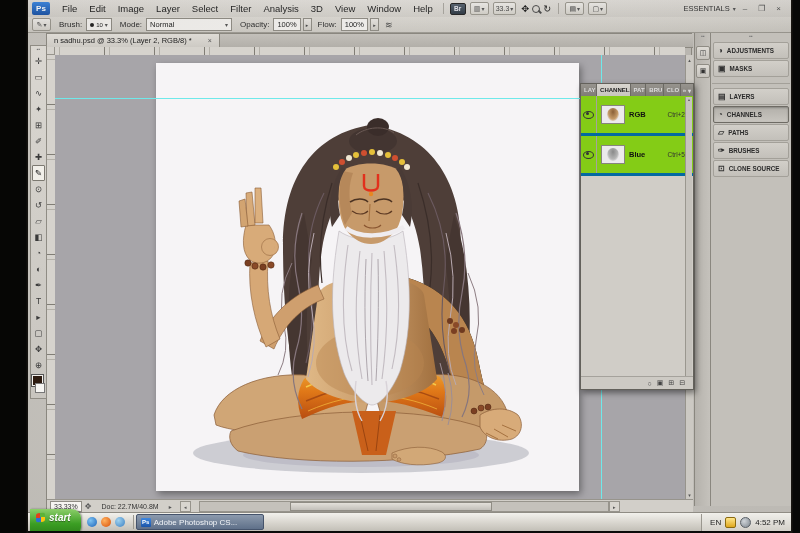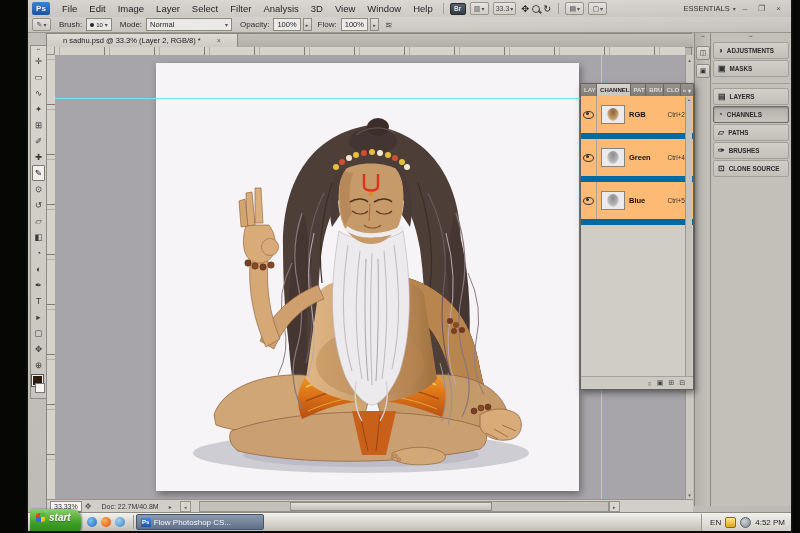--- a/index.html
+++ b/index.html
@@ -44,21 +44,21 @@
   .tool{width:13px;height:16px;display:flex;align-items:center;justify-content:center;
        font-size:8.5px;color:#3a3a3a;}
   .tool.sel{background:#f1efe9;border:1px solid #7c7971;box-sizing:border-box;border-radius:1px;color:#111;}
   .swatches{position:relative;width:13px;height:18px;margin-top:2px;}
   .fg{position:absolute;left:0;top:0;width:9px;height:9px;background:#2d1b10;border:1px solid #f2f0ec;box-shadow:0 0 0 1px #555;}
   .bg{position:absolute;right:0;bottom:0;width:8px;height:8px;background:#f6f5f2;border:1px solid #777;}
   
   .docwin{left:18px;top:33px;width:646px;height:479px;background:#b9b6b0;border:1px solid #8a877f;box-sizing:border-box;z-index:1;}
   .tabbar{left:0;top:0;width:646px;height:13px;background:linear-gradient(#c3c0ba,#b2afa9);border-bottom:1px solid #8a877f;display:flex;}
   .tab{height:13px;background:linear-gradient(#dedbd5,#cdcac4);border-right:1px solid #8a877f;
-       display:flex;align-items:center;font-size:7.5px;color:#222;padding:0 16px;gap:16px;white-space:nowrap;}
+       display:flex;align-items:center;font-size:7.5px;color:#222;padding:0 7px;gap:16px;white-space:nowrap;}
   .tabclose{font-size:7px;color:#555;}
   .rulerh{left:8px;top:13px;width:630px;height:8px;background:#d6d3cd;border-bottom:1px solid #97948c;
        background-image:repeating-linear-gradient(90deg,transparent 0 4px,#b4b1a9 4px 5px,transparent 5px 49px,#807d75 49px 50px);}
   .rulerv{left:0;top:21px;width:8px;height:444px;background:#d6d3cd;border-right:1px solid #97948c;
        background-image:repeating-linear-gradient(180deg,transparent 0 4px,#b4b1a9 4px 5px,transparent 5px 49px,#807d75 49px 50px);}
   .rcorner{left:0;top:13px;width:8px;height:8px;background:#d6d3cd;border-right:1px solid #97948c;border-bottom:1px solid #97948c;box-sizing:border-box;}
   .viewport{left:8px;top:21px;width:630px;height:444px;background:#a7a5a9;overflow:hidden;}
   .canvas{left:101px;top:8px;width:423px;height:428px;background:#f6f4f6;box-shadow:2px 3px 7px rgba(0,0,0,.38);}
   .guideh{left:0;top:43px;width:630px;height:1px;background:#6fe9ea;z-index:4;}
   .guidev{left:546px;top:0;width:1px;height:444px;background:#6fe9ea;z-index:4;}
@@ -72,21 +72,21 @@
   .hthumb{position:absolute;left:90px;top:0;width:200px;height:7px;background:linear-gradient(#e3e0da,#c2bfb9);border:1px solid #8f8c84;}
   .harrow{width:9px;height:9px;border:1px solid #97948c;background:#d8d5cf;font-size:5px;color:#555;
        display:flex;align-items:center;justify-content:center;}
   
   .chpanel{left:552px;top:83px;width:114px;height:307px;background:#d0cdc7;border:1px solid #63615b;
        box-shadow:2px 3px 6px rgba(0,0,0,.45);z-index:6;box-sizing:border-box;}
   .chtabs{height:12px;background:linear-gradient(#97948e,#7f7c76);display:flex;align-items:stretch;font-size:6px;font-weight:bold;}
   .chtab{padding:0 3px;display:flex;align-items:center;color:#ddd;border-right:1px solid #6b6963;white-space:nowrap;overflow:hidden;}
   .chtab.active{background:linear-gradient(#d8d5cf,#c8c5bf);color:#222;}
   .chtabicons{margin-left:auto;display:flex;align-items:center;color:#ddd;font-size:6px;gap:2px;padding:0 2px;}
-  .chrow{height:37px;border-bottom:6px solid #0369a1;display:flex;align-items:center;background:#fdba74;}
+  .chrow{height:37px;border-bottom:3px solid #0369a1;display:flex;align-items:center;background:#84cc16;}
   .eyebox{width:15px;height:100%;border-right:1px solid #a5a29c;display:flex;align-items:center;justify-content:center;}
   .eye{width:9px;height:6px;border:1px solid #333;border-radius:50%;position:relative;}
   .eye::after{content:'';position:absolute;left:2px;top:0.5px;width:3px;height:3px;background:#333;border-radius:50%;}
   .thumb{width:22px;height:17px;background:#eceaec;border:1px solid #87847d;margin:0 4px;position:relative;}
   .thumb::after{content:'';position:absolute;left:5px;right:5px;top:2px;bottom:2px;border-radius:50%;
        background:radial-gradient(ellipse at 50% 30%,#8a8a8a 0%,#b5b5b5 55%,transparent 80%);}
   .thumb.rgb::after{background:radial-gradient(ellipse at 50% 30%,#8a6038 0%,#c49a68 55%,transparent 80%);}
   .chname{font-size:7.5px;font-weight:bold;color:#111;}
   .chshort{margin-left:auto;font-size:6.5px;color:#333;padding-right:8px;}
   .chscroll{position:absolute;right:1px;top:13px;width:6px;height:280px;background:#c6c3bd;border-left:1px solid #9a978f;font-size:4px;color:#555;text-align:center;}
@@ -406,28 +406,20 @@
           </span>
       <span class="thumb rgb"></span>
       <span class="chname">RGB</span>
       <span class="chshort">Ctrl+2</span>
     </div>
     <div class="chrow">
       <span class="eyebox">
             <span class="eye"></span>
           </span>
       <span class="thumb"></span>
-      <span class="chname">Green</span>
-      <span class="chshort">Ctrl+4</span>
-    </div>
-    <div class="chrow">
-      <span class="eyebox">
-            <span class="eye"></span>
-          </span>
-      <span class="thumb"></span>
       <span class="chname">Blue</span>
       <span class="chshort">Ctrl+5</span>
     </div>
     <div class="chscroll">▴</div>
     <div class="chfoot">
       <span>○</span>
       <span>▣</span>
       <span>⊞</span>
       <span>⊟</span>
     </div>
@@ -478,21 +470,21 @@
       <span>start</span>
     </div>
     <div class="ql">
       <span class="qlicon" style="background:radial-gradient(circle at 35% 35%,#7ec3f2,#1c62b8)"></span>
       <span class="qlicon" style="background:radial-gradient(circle at 35% 35%,#ffb15e,#d84e05)"></span>
       <span class="qlicon" style="background:radial-gradient(circle at 35% 35%,#9fd2ef,#3a7fc2)"></span>
     </div>
     <span class="tbdiv"></span>
     <div class="taskbtn">
       <span class="pstask">Ps</span>
-      <span>Flow Photoshop CS...</span>
+      <span>Adobe Photoshop CS...</span>
     </div>
     <div class="tray">
       <span>EN</span>
       <span class="trayicon1"></span>
       <span class="trayicon2"></span>
       <span>4:52 PM</span>
     </div>
   </div>
 
 </div>

